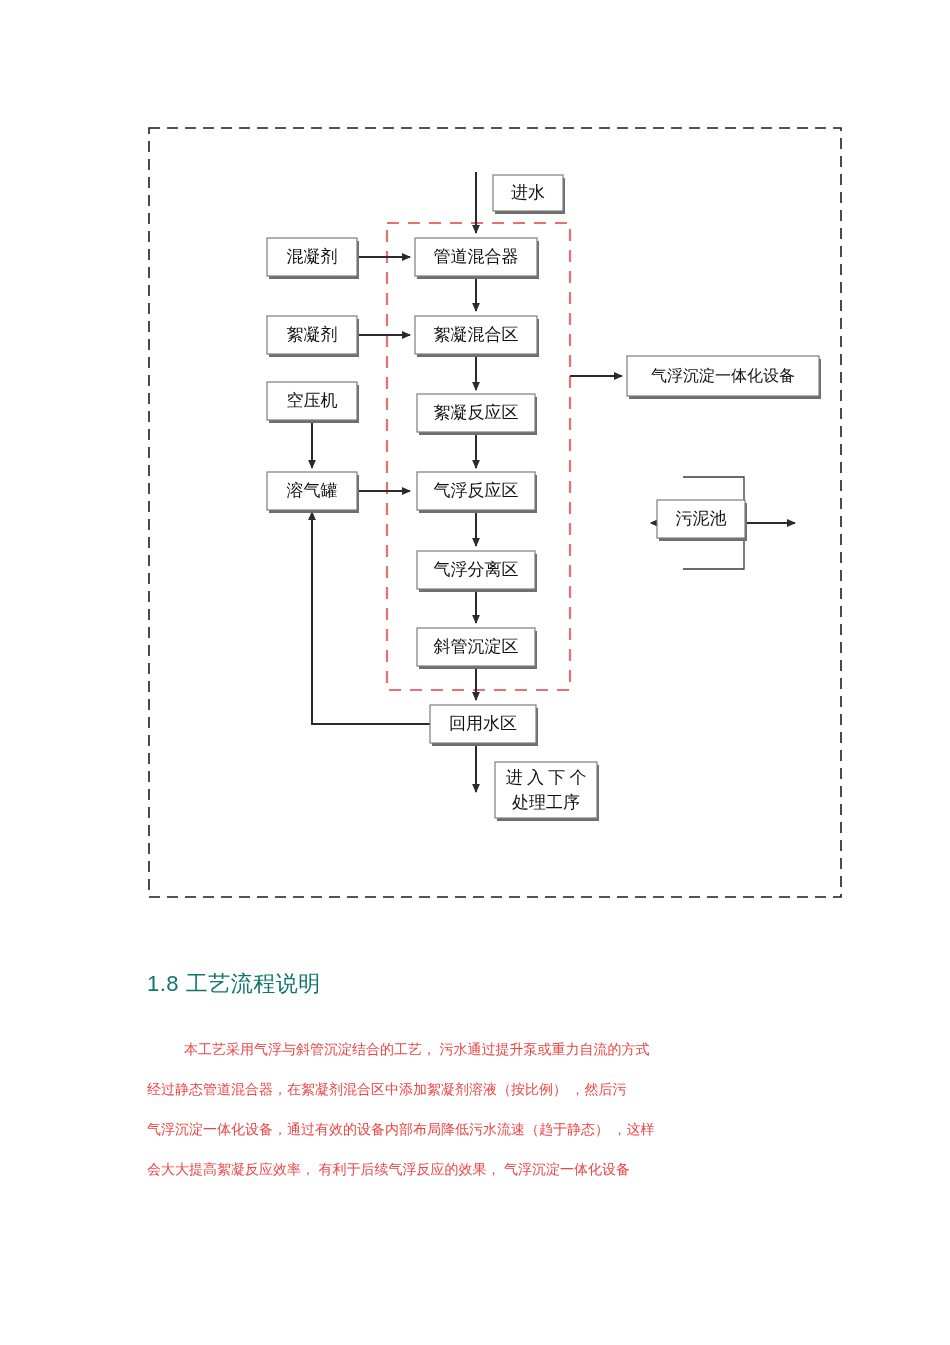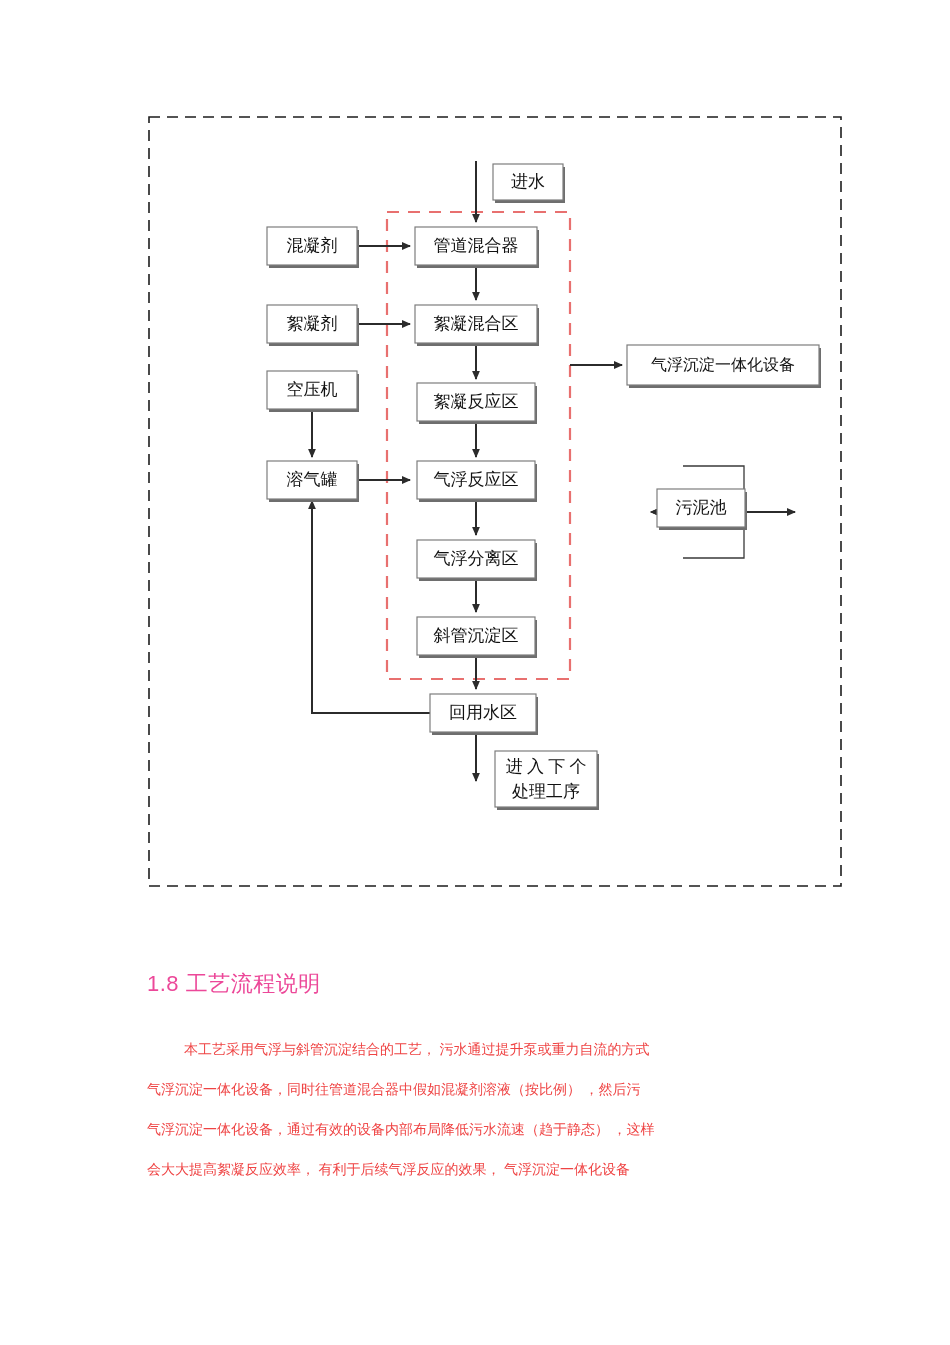--- a/index.html
+++ b/index.html
@@ -14,21 +14,21 @@
     position: relative;
     font-family: "Liberation Serif", "DejaVu Serif", serif;
     color: #1a1a1a;
     overflow: hidden;
   }
 
   
   #figure-region {
     position: absolute;
     left: 148px;
-    top: 116px;
+    top: 127px;
     width: 694px;
     height: 771px;
   }
   #figure-svg {
     position: absolute;
     left: 0;
     top: 0;
   }
 
   
@@ -40,21 +40,21 @@
   }
   #section-heading {
     position: absolute;
     left: 147px;
     top: 70px;
     font-size: 22px;
     line-height: 28px;
     letter-spacing: 0.5px;
     font-family: "Liberation Sans", "DejaVu Sans", sans-serif;
     white-space: nowrap;
-    color: #ec4899;
+    color: #0f766e;
   }
   #body-paragraph {
     position: absolute;
     left: 147px;
     top: 130px;
     width: 672px;
     font-size: 14px;
     line-height: 40px;
     color: #ef4444;
   }
@@ -255,17 +255,17 @@
       <text x="398" y="677">处理工序</text>
     </g>
   </svg>
 </div>
 
 <div id="text-region">
   <div id="section-heading">1.8 工艺流程说明</div>
 
   <div id="body-paragraph">
     <span class="pline first">本工艺采用气浮与斜管沉淀结合的工艺， 污水通过提升泵或重力自流的方式</span>
-    <span class="pline">气浮沉淀一体化设备，同时往管道混合器中假如混凝剂溶液（按比例）  ，然后污</span>
+    <span class="pline">经过静态管道混合器，在絮凝剂混合区中添加絮凝剂溶液（按比例）  ，然后污</span>
     <span class="pline">气浮沉淀一体化设备，通过有效的设备内部布局降低污水流速（趋于静态）  ，这样</span>
     <span class="pline">会大大提高絮凝反应效率， 有利于后续气浮反应的效果， 气浮沉淀一体化设备</span>
   </div>
 </div>
 
 </body></html>

